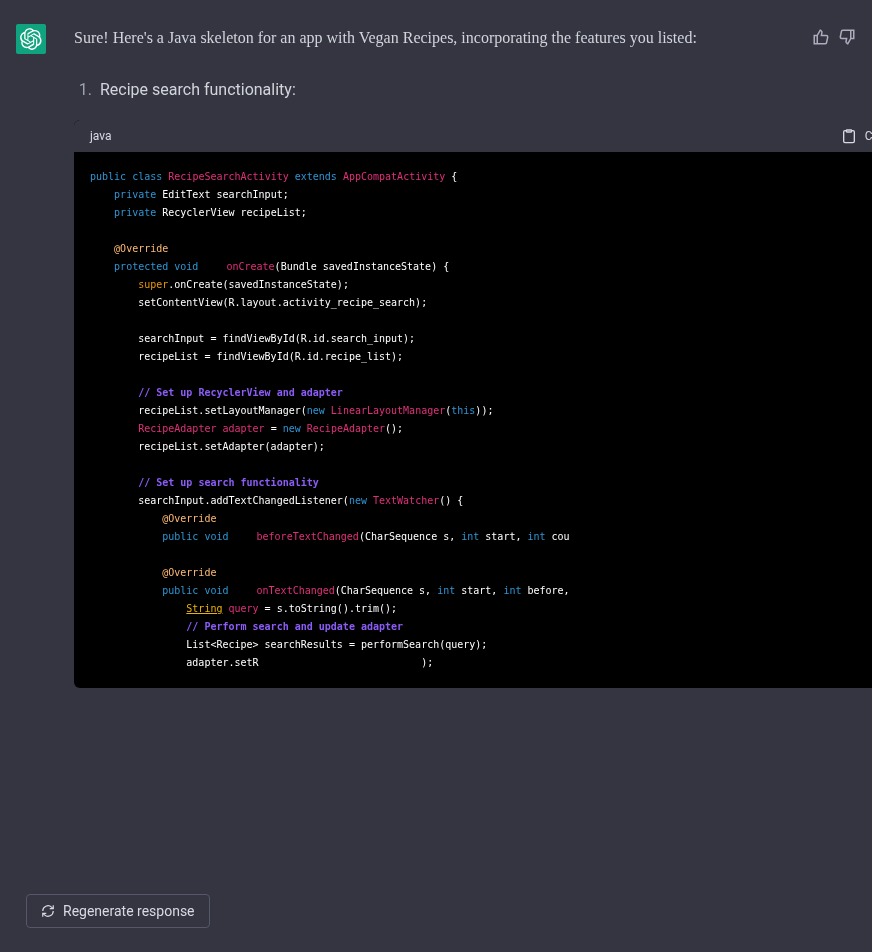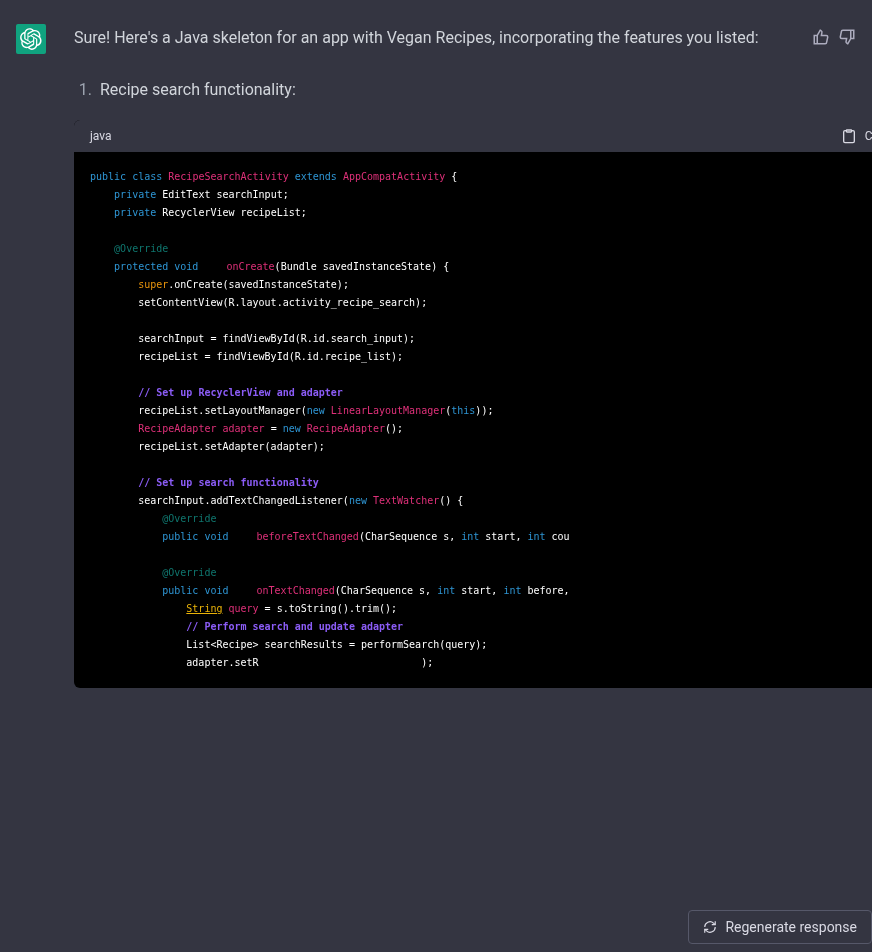--- a/index.html
+++ b/index.html
@@ -32,20 +32,21 @@
   .content {
     flex: 1;
     min-width: 0;
     padding-right: 60px;
   }
   .intro {
     font-size: 16px;
     line-height: 1.75;
     color: #d1d5db;
     margin-bottom: 24px;
+    font-family: Liberation Serif, serif;
   }
   ol.features {
     list-style: decimal;
     padding-left: 22px;
     margin-bottom: 16px;
   }
   ol.features li {
     font-size: 16px;
     line-height: 1.75;
     color: #d1d5db;
@@ -84,44 +85,45 @@
     font-family: ui-monospace, SFMono-Regular, Menlo, Consolas, monospace;
     font-size: 10px;
     line-height: 1.8;
     color: #fff;
     white-space: pre;
     overflow: hidden;
   }
   .tok-kw   { color: #2e95d3; }  
   .tok-cls  { color: #df3079; }  
   .tok-fn   { color: #df3079; margin-left: 22px; }  
-  .tok-ann  { color: #0f766e; }  
+  .tok-ann  { color: #fdba74; }  
   .tok-cmt  { color: #8b5cf6; font-weight: bold; }  
   .tok-var  { color: #df3079; }  
   .tok-type { color: #eab308; text-decoration: underline; }  
   .tok-sup  { color: #e9950c; }  
 
   .feedback {
     position: absolute;
     top: 28px;
     right: 16px;
     display: flex;
     gap: 8px;
     color: #acacbe;
   }
   .feedback svg { width: 18px; height: 18px; cursor: pointer; }
 
   .regen-wrap {
     position: absolute;
-    bottom: 8px;
+    bottom: 24px;
     left: 0;
     right: 0;
     display: flex;
-    justify-content: flex-end;
+    justify-content: flex-start;
     pointer-events: none;
+    padding-left: 26px;
   }
   .regen {
     pointer-events: auto;
     background: #343541;
     border: 1px solid #565869;
     border-radius: 4px;
     padding: 8px 14px;
     display: flex;
     align-items: center;
     gap: 8px;

